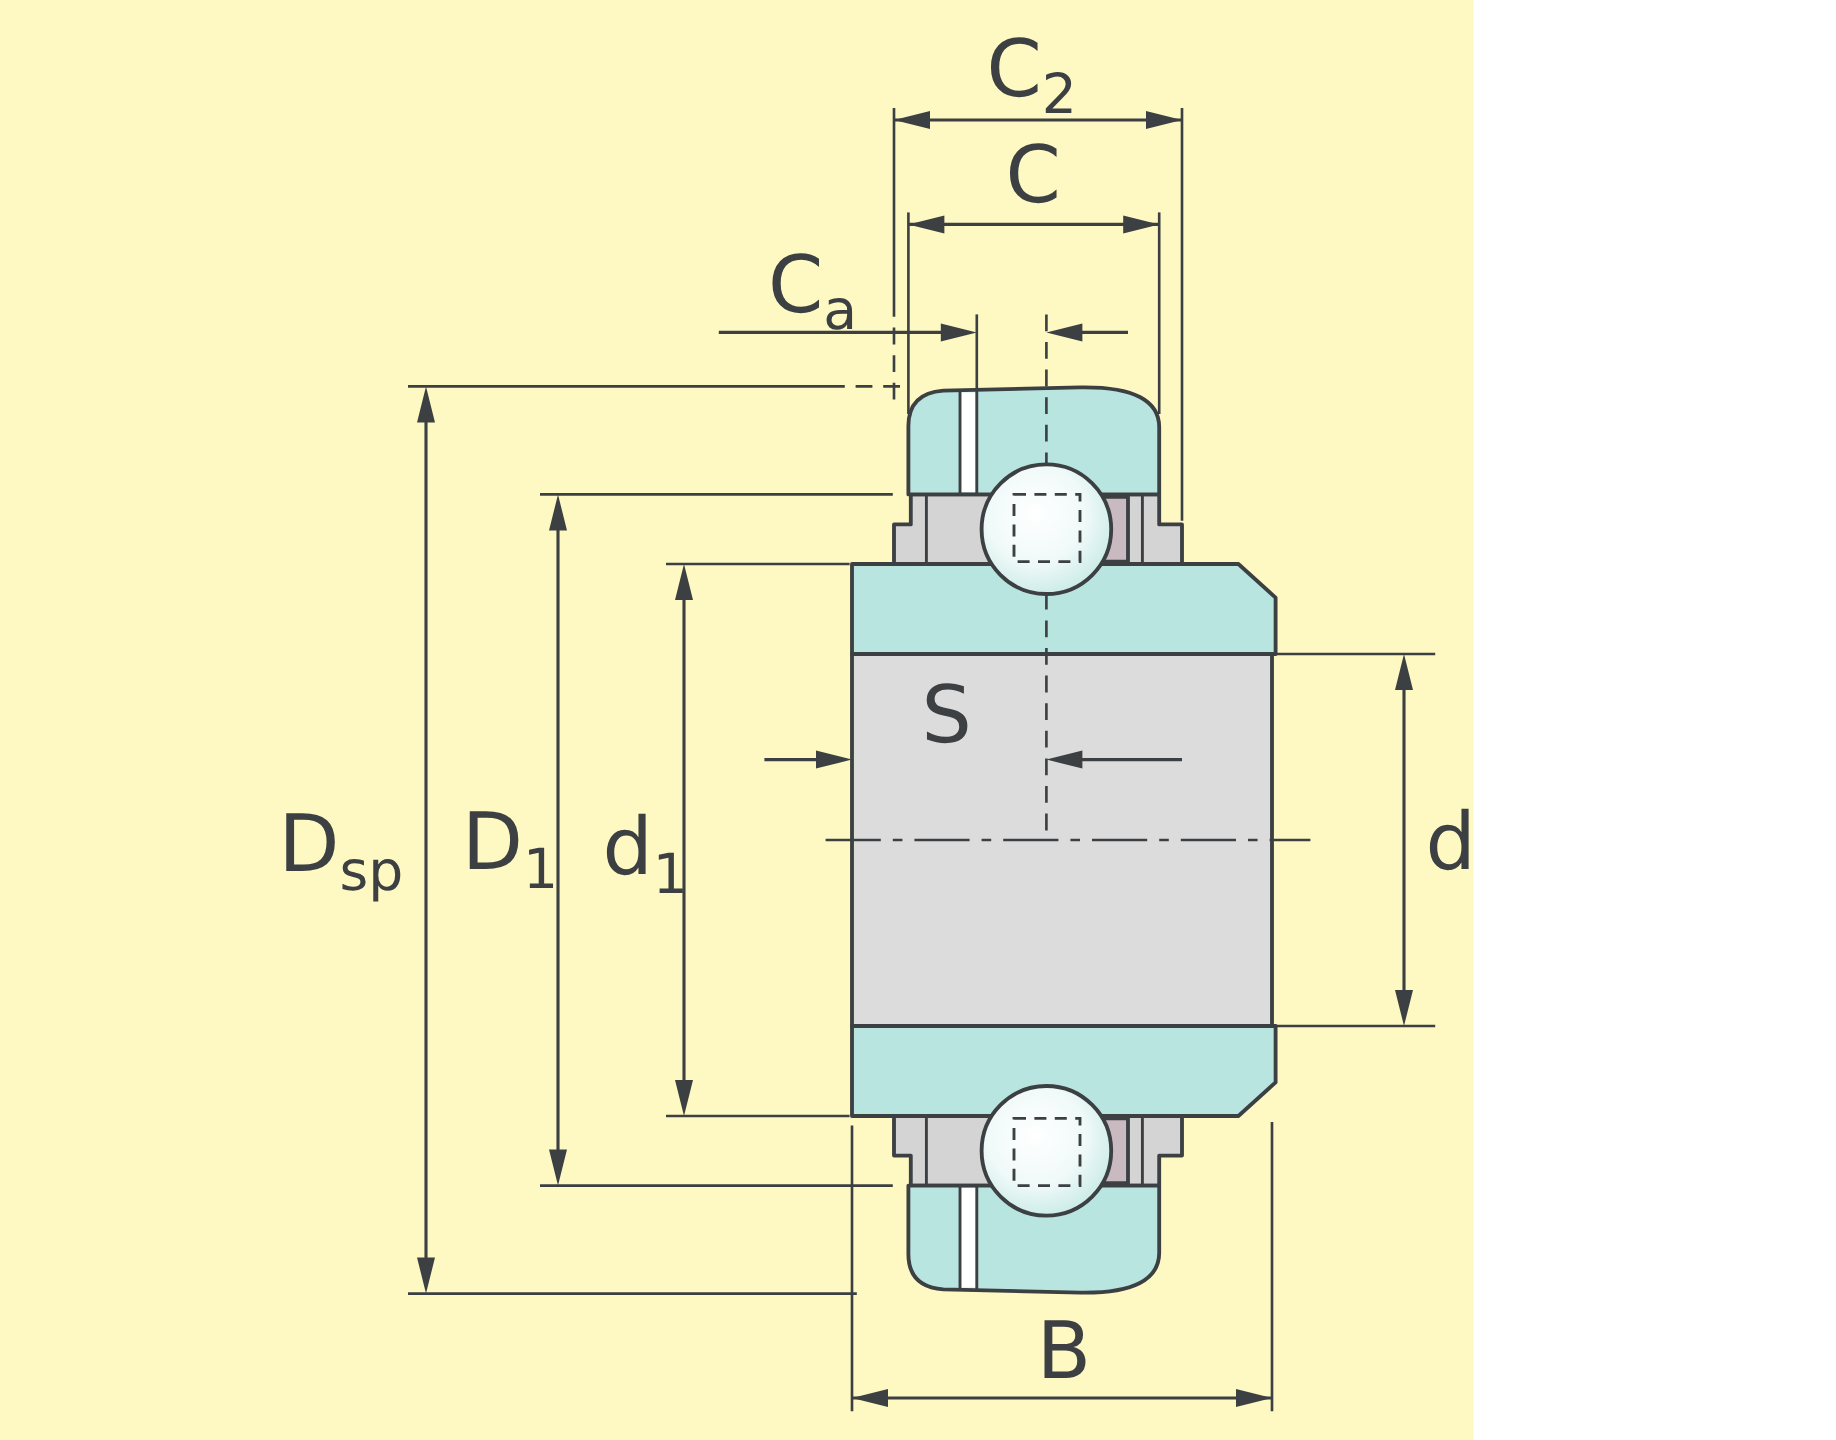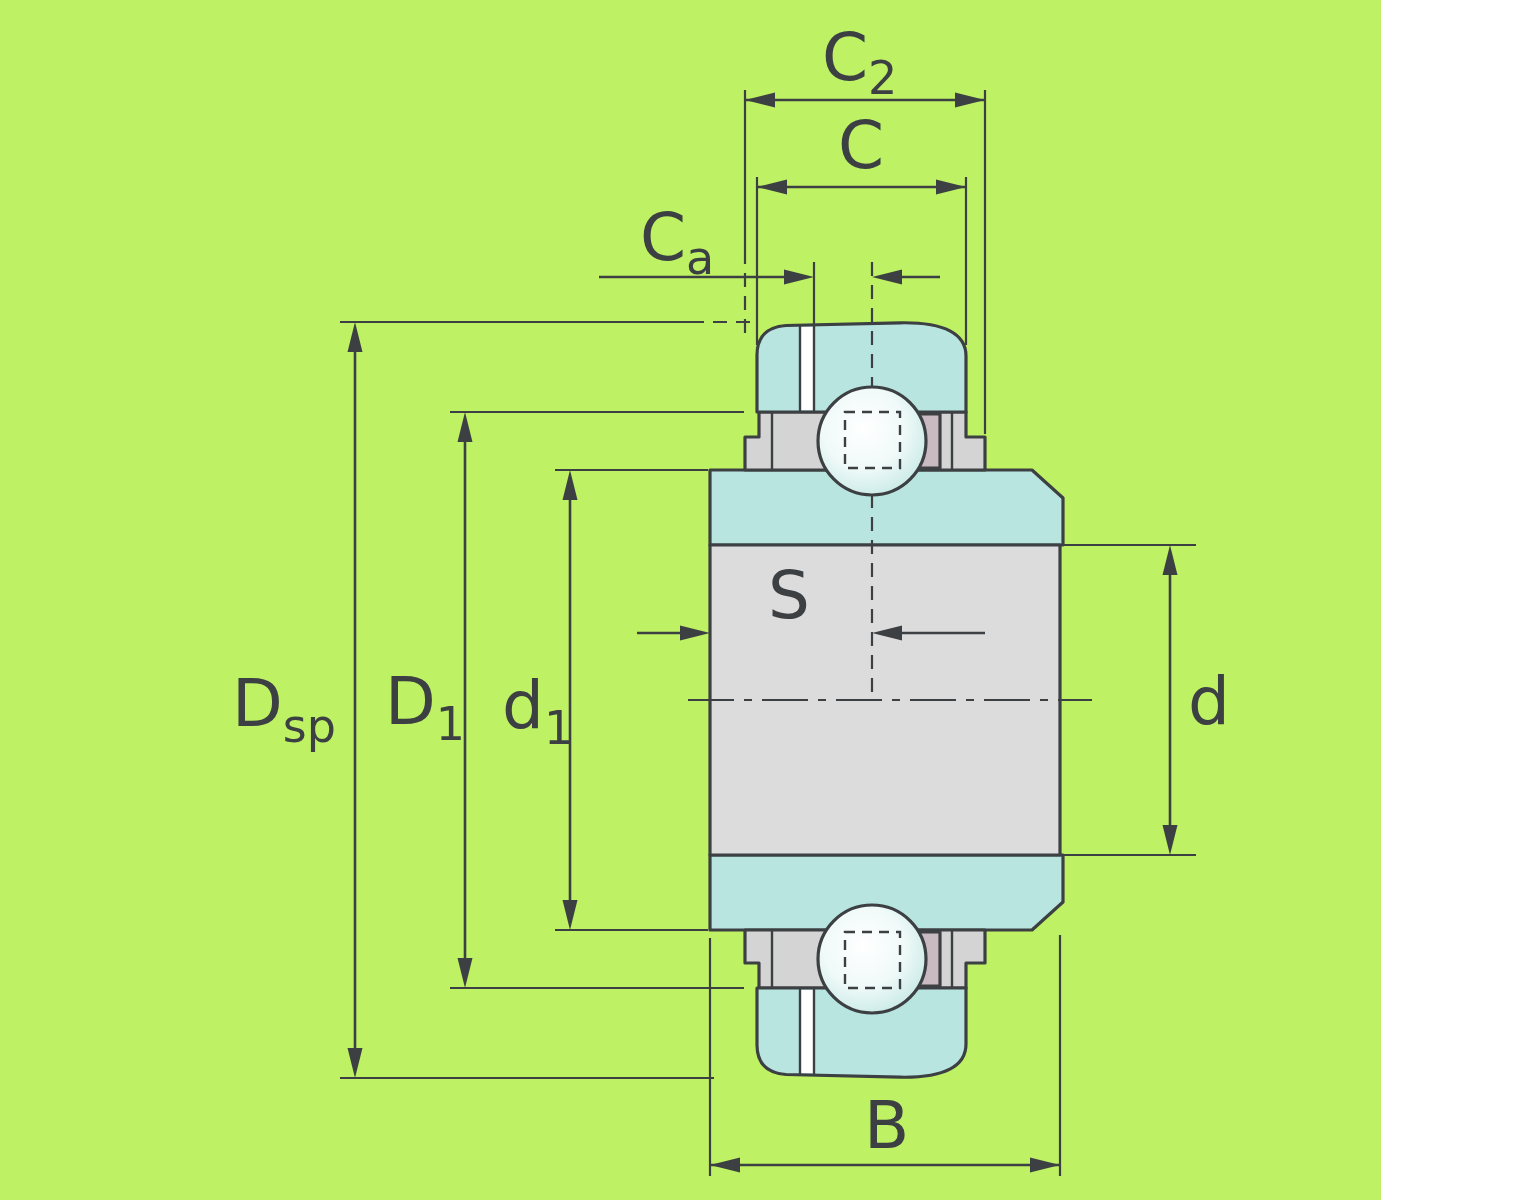--- a/index.html
+++ b/index.html
@@ -1,16 +1,16 @@
 <!DOCTYPE html>
 <html><head>
 <meta charset="utf-8">
 <style>
   html,body{margin:0;padding:0;background:#ffffff;}
-  .stage{width:1381px;height:1200px;background:#bef264;overflow:hidden;font-family:"DejaVu Sans","Liberation Sans",sans-serif;}
+  .stage{width:1228px;height:1200px;background:#fef9c3;overflow:hidden;font-family:"DejaVu Sans","Liberation Sans",sans-serif;}
   svg{display:block;}
   .part{stroke:#3c4043;stroke-width:3.2;stroke-linejoin:round;}
   .ball{fill:url(#ballGrad);stroke:#3c4043;stroke-width:3.2;}
   .hidden-dash{fill:none;stroke:#3c4043;stroke-width:2.4;stroke-dasharray:10 7;}
   .detail{stroke:#3c4043;stroke-width:2.4;}
   .slot{fill:#ffffff;stroke:none;}
   .dim{stroke:#3c4043;stroke-width:2.6;fill:none;}
   .ext{stroke:#3c4043;stroke-width:2.2;fill:none;}
   .dash{stroke-dasharray:14 9;}
   .cdash{stroke-dasharray:46 10 8 10;}

